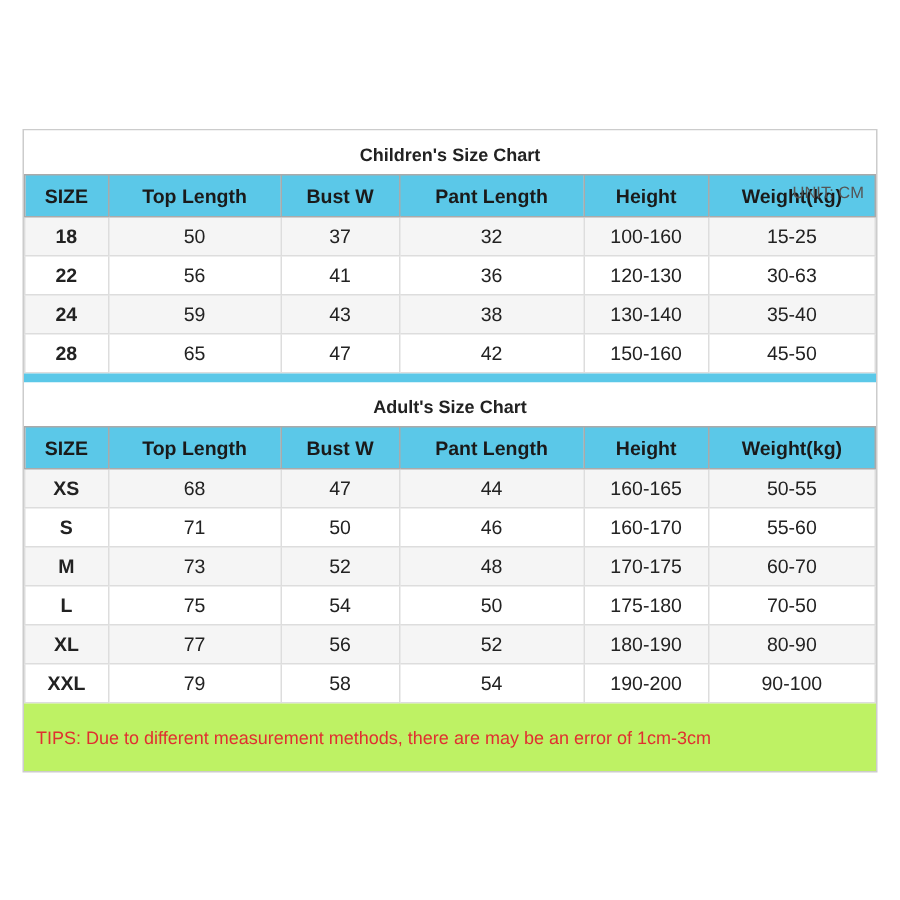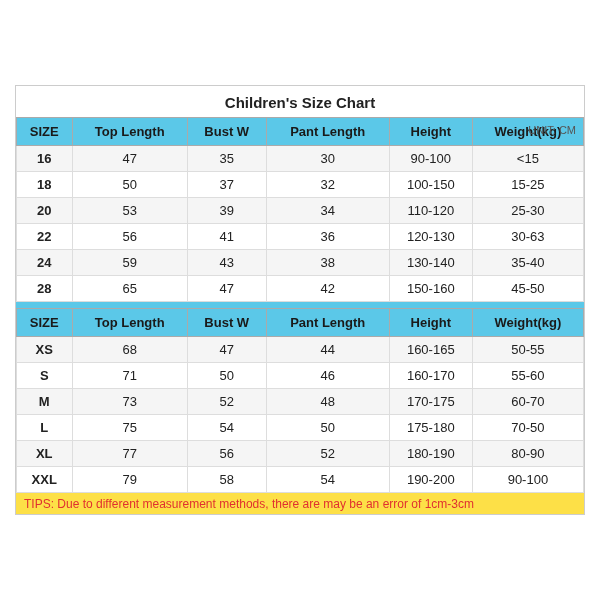--- a/index.html
+++ b/index.html
@@ -18,21 +18,21 @@
       border: 1px solid #ccc;
       background: #fff;
     }
     .section-title-row {
       background: #fff;
       text-align: center;
       padding: 8px 4px 6px 4px;
       position: relative;
     }
     .section-title {
-      font-size: 15px;
+      font-size: 12px;
       font-weight: bold;
       color: #222;
     }
     .unit-label {
       position: absolute;
       right: 8px;
       top: 50%;
       transform: translateY(-50%);
       font-size: 11px;
       color: #555;
@@ -66,22 +66,22 @@
       background: #fff;
     }
     .size-col {
       font-weight: bold;
     }
     .divider {
       height: 6px;
       background: #5bc8e8;
     }
     .tips-row {
-      padding: 3px 8px;
-      background: #fde047;
+      padding: 15px 8px;
+      background: #bef264;
     }
     .tips-text {
       color: #e03030;
       font-size: 12px;
     }
   </style>
 </head>
 <body>
 
 <div class="chart-wrapper">
@@ -96,43 +96,27 @@
       <tr>
         <th>SIZE</th>
         <th>Top Length</th>
         <th>Bust W</th>
         <th>Pant Length</th>
         <th>Height</th>
         <th>Weight(kg)</th>
       </tr>
     </thead>
     <tbody id="children-tbody">
-    <tr>
-          <td class="size-col">16</td>
-          <td>47</td>
-          <td>35</td>
-          <td>30</td>
-          <td>90-100</td>
-          <td>&lt;15</td>
-        </tr>
         <tr>
           <td class="size-col">18</td>
           <td>50</td>
           <td>37</td>
           <td>32</td>
-          <td>100-150</td>
+          <td>100-160</td>
           <td>15-25</td>
-        </tr>
-        <tr>
-          <td class="size-col">20</td>
-          <td>53</td>
-          <td>39</td>
-          <td>34</td>
-          <td>110-120</td>
-          <td>25-30</td>
         </tr>
         <tr>
           <td class="size-col">22</td>
           <td>56</td>
           <td>41</td>
           <td>36</td>
           <td>120-130</td>
           <td>30-63</td>
         </tr>
         <tr>
@@ -149,20 +133,23 @@
           <td>47</td>
           <td>42</td>
           <td>150-160</td>
           <td>45-50</td>
         </tr>
       </tbody>
   </table>
 
   <div class="divider"></div>
 
+  <div class="section-title-row">
+    <span class="section-title">Adult's Size Chart</span>
+  </div>
 
   <table>
     <thead>
       <tr>
         <th>SIZE</th>
         <th>Top Length</th>
         <th>Bust W</th>
         <th>Pant Length</th>
         <th>Height</th>
         <th>Weight(kg)</th>

